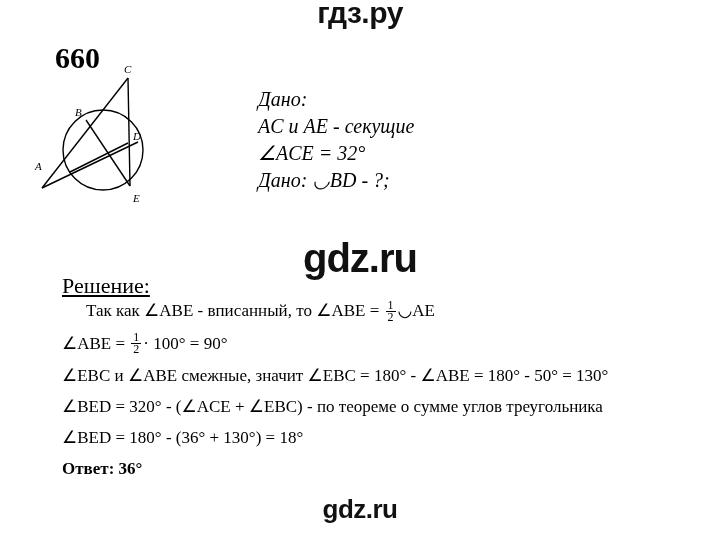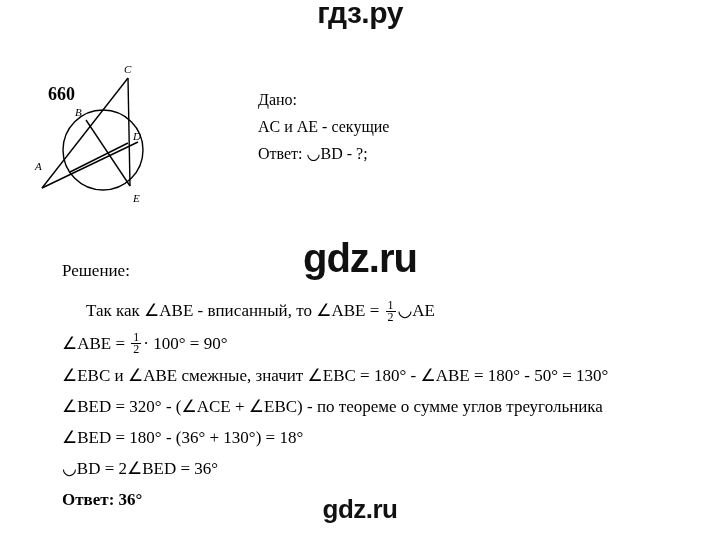--- a/index.html
+++ b/index.html
@@ -47,48 +47,49 @@
     text-align: center;
     font-family: "Liberation Sans", sans-serif;
     font-weight: bold;
     font-size: 26px;
     color: #111111;
     letter-spacing: -0.5px;
   }
   .task-number {
     position: absolute;
     top: 41px;
-    left: 48px;
+    left: 55px;
     font-family: "Liberation Serif", serif;
     font-weight: bold;
-    font-size: 18px;
-    margin-top: 43px;
+    font-size: 30px;
   }
   .figure {
     position: absolute;
     top: 60px;
     left: 30px;
     width: 190px;
     height: 170px;
   }
   .given {
     position: absolute;
     top: 86px;
     left: 258px;
-    font-size: 16px;
+    font-size: 20px;
     line-height: 27px;
+    font-style: italic;
   }
   .given div {
     white-space: nowrap;
   }
   .solution-label {
     position: absolute;
-    top: 261px;
+    top: 273px;
     left: 62px;
-    font-size: 17px;
+    font-size: 22px;
+    text-decoration: underline;
   }
   .solution {
     position: absolute;
     top: 300px;
     left: 62px;
     width: 640px;
     font-size: 17px;
   }
   .line {
     white-space: nowrap;
@@ -153,30 +154,30 @@
     <text x="45" y="56">B</text>
     <text x="103" y="80">D</text>
     <text x="5" y="110">A</text>
     <text x="103" y="142">E</text>
   </svg>
 </div>
 
 <div class="given">
   <div>Дано:</div>
   <div>AC и AE - секущие</div>
-  <div>Ответ: ◡BD - ?;</div>
+  <div>∠ACE = 32°</div>
+  <div>Дано: ◡BD - ?;</div>
 </div>
 
 <div class="solution-label">Решение:</div>
 
 <div class="solution">
   <div class="line indent">
     <span>Так как ∠ABE - вписанный, то ∠ABE = </span><span class="frac"><span class="num">1</span><span class="den">2</span></span><span>◡AE</span>
   </div>
   <div class="line">
     <span>∠ABE = </span><span class="frac"><span class="num">1</span><span class="den">2</span></span><span>· 100° = 90°</span>
   </div>
   <div class="line">∠EBC и ∠ABE смежные, значит ∠EBC = 180° - ∠ABE = 180° - 50° = 130°</div>
   <div class="line">∠BED = 320° - (∠ACE + ∠EBC) - по теореме о сумме углов треугольника</div>
   <div class="line">∠BED = 180° - (36° + 130°) = 18°</div>
-  <div class="line">◡BD = 2∠BED = 36°</div>
   <div class="line answer">Ответ: 36°</div>
 </div>
 
 </body></html>

